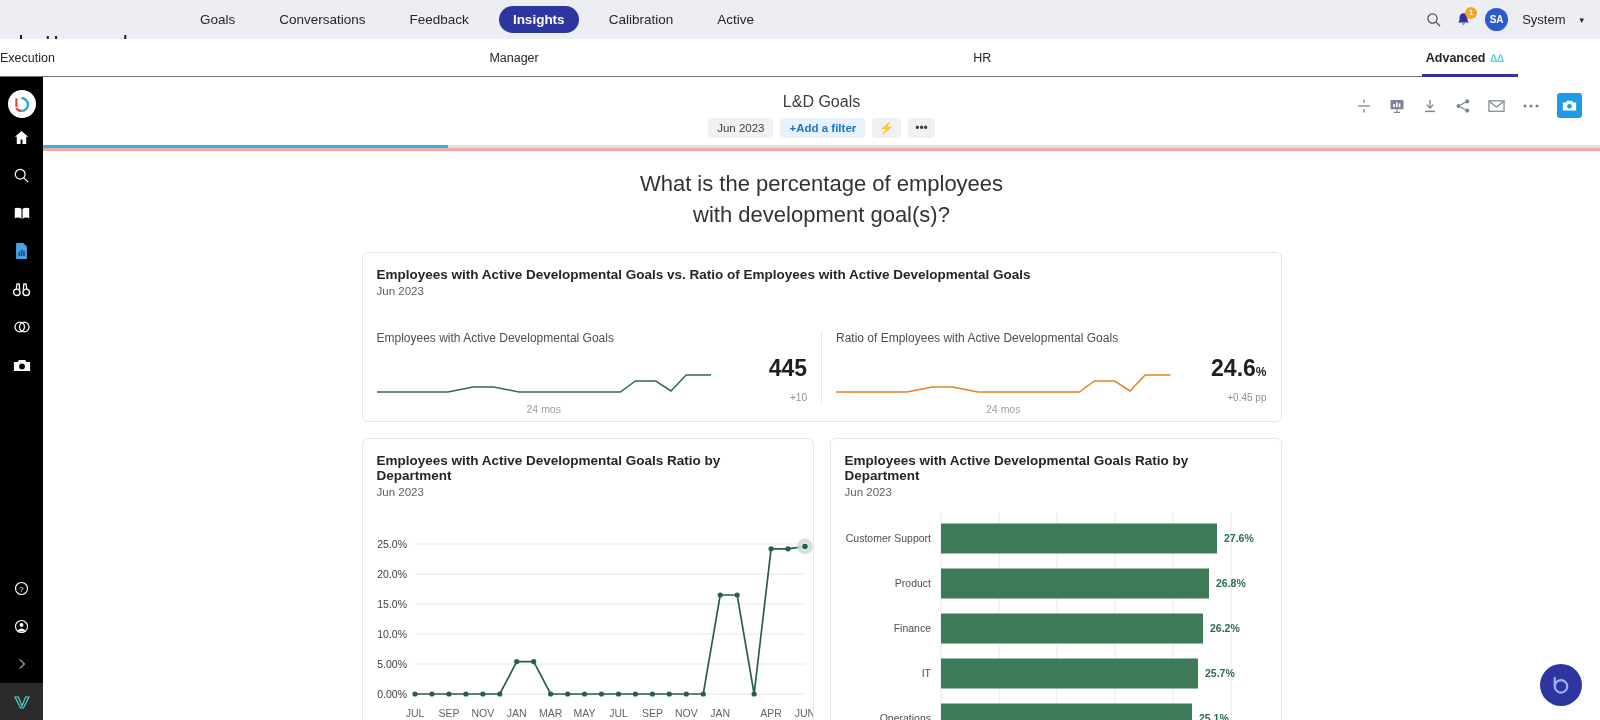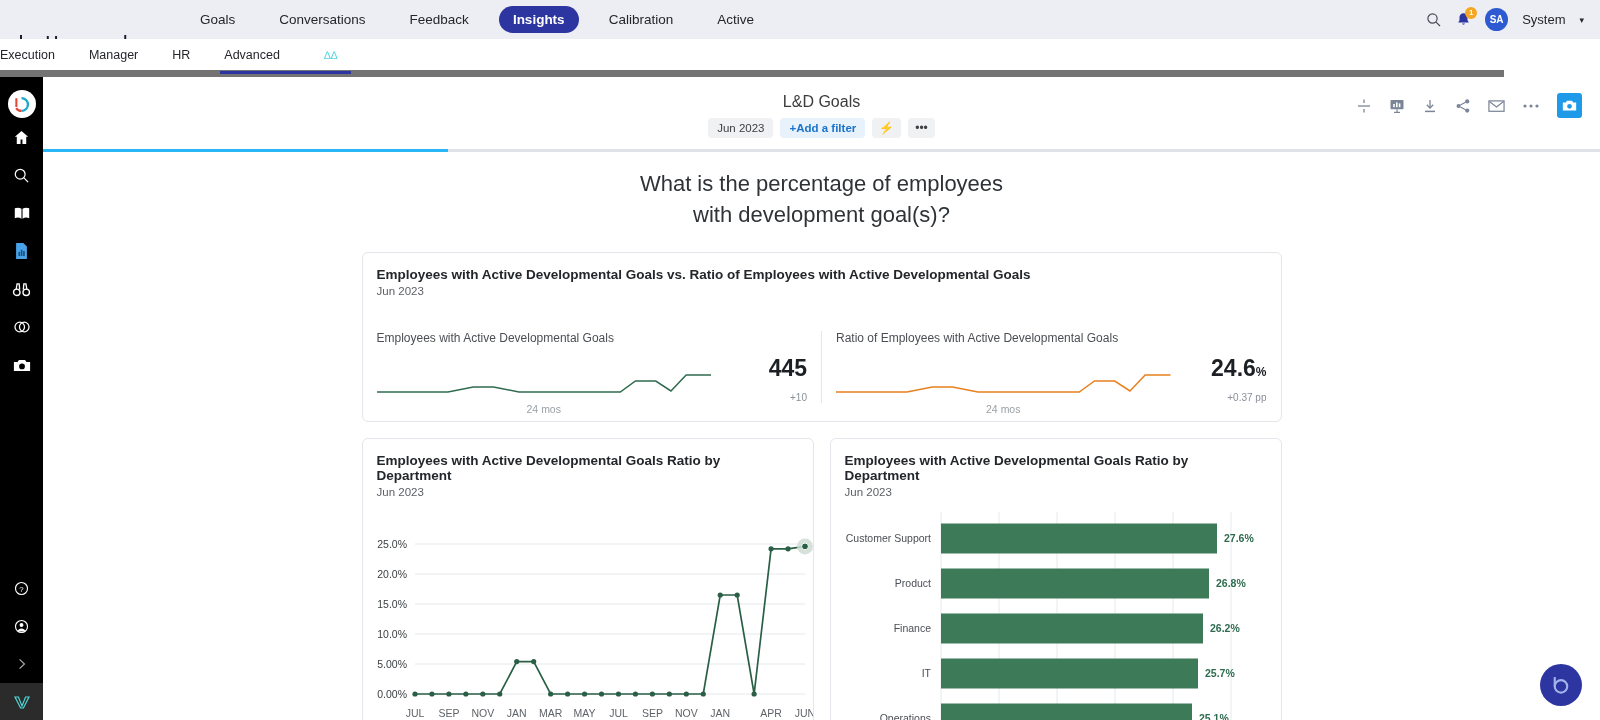--- a/index.html
+++ b/index.html
@@ -42,28 +42,28 @@
   .avatar {
     width: 23px; height: 23px; border-radius: 50%; background: #2d5ad0; color: #fff;
     font-size: 10px; font-weight: 700; display: flex; align-items: center; justify-content: center;
   }
   .user-name { font-size: 13px; color: #24262b; }
   .caret { font-size: 9px; color: #24262b; }
 
   
   .subnav {
     position: absolute; left: 0; top: 39px; width: 1504px; height: 38px;
-    background: #fff; border-bottom: 7px solid #737373;
-    display: flex; align-items: center; justify-content: flex-start; gap: 34px;
+    background: #fff; border-bottom: 1px solid #737373;
+    display: flex; align-items: center; justify-content: space-between; gap: 34px;
   }
   .subnav-item {
     font-size: 12.5px; color: #24262b; cursor: pointer;
     height: 38px; display: flex; align-items: center; position: relative;
   }
-  .subnav-item.active { font-weight: 400; gap: 39px; }
+  .subnav-item.active { font-weight: 700; }
   .subnav-item.active::after {
     content: ""; position: absolute; left: -4px; right: -14px; bottom: 0;
     height: 2.5px; background: #2d35a0;
   }
   .sparkle { color: #56d5e0; font-size: 11px; margin-left: 5px; }
 
   
   .sidebar {
     position: absolute; left: 0; top: 77px; width: 43px; height: 643px;
     background: #000; display: flex; flex-direction: column; align-items: center;
@@ -81,21 +81,21 @@
     width: 43px; height: 37px; background: #2b2b2b;
     display: flex; align-items: center; justify-content: center; cursor: pointer;
   }
 
   
   .content {
     position: absolute; left: 43px; top: 77px; width: 1557px; height: 643px;
     background: #fff; overflow: hidden;
   }
   .dash-header {
-    position: relative; height: 74px; border-bottom: 1px solid #fca5a5; background:#fff;
+    position: relative; height: 74px; border-bottom: 5px solid #fca5a5; background:#fff;
   }
   .dash-title {
     position: absolute; left: 0; right: 0; top: 16px; text-align: center;
     font-size: 16px; color: #3c3c3c; font-weight: 400;
   }
   .dash-filters {
     position: absolute; left: 0; right: 0; top: 41px;
     display: flex; align-items: center; justify-content: center; gap: 7px;
   }
   .chip {
@@ -391,21 +391,21 @@
               <div class="spark">
                 <svg width="100%" height="34" viewBox="0 0 330 34" preserveAspectRatio="none">
                   <polyline points="0,27 40,27 70,27 95,22 115,22 140,27 175,27 215,27 240,27 255,16 275,16 290,26 305,10 330,10" fill="none" stroke="#e8801f" stroke-width="1.5" vector-effect="non-scaling-stroke"></polyline>
                 </svg>
                 <div class="spark-cap">24 mos</div>
               </div>
               <div class="kpi-value-wrap">
                 <div class="kpi-value">
                   <span>24.6</span><span class="unit">%</span>
                 </div>
-                <div class="kpi-delta">+0.37 pp</div>
+                <div class="kpi-delta">+0.45 pp</div>
               </div>
             </div>
           </div>
 
         </div>
       </div>
 
       <div class="card-row">
 
         <div class="card-half">

